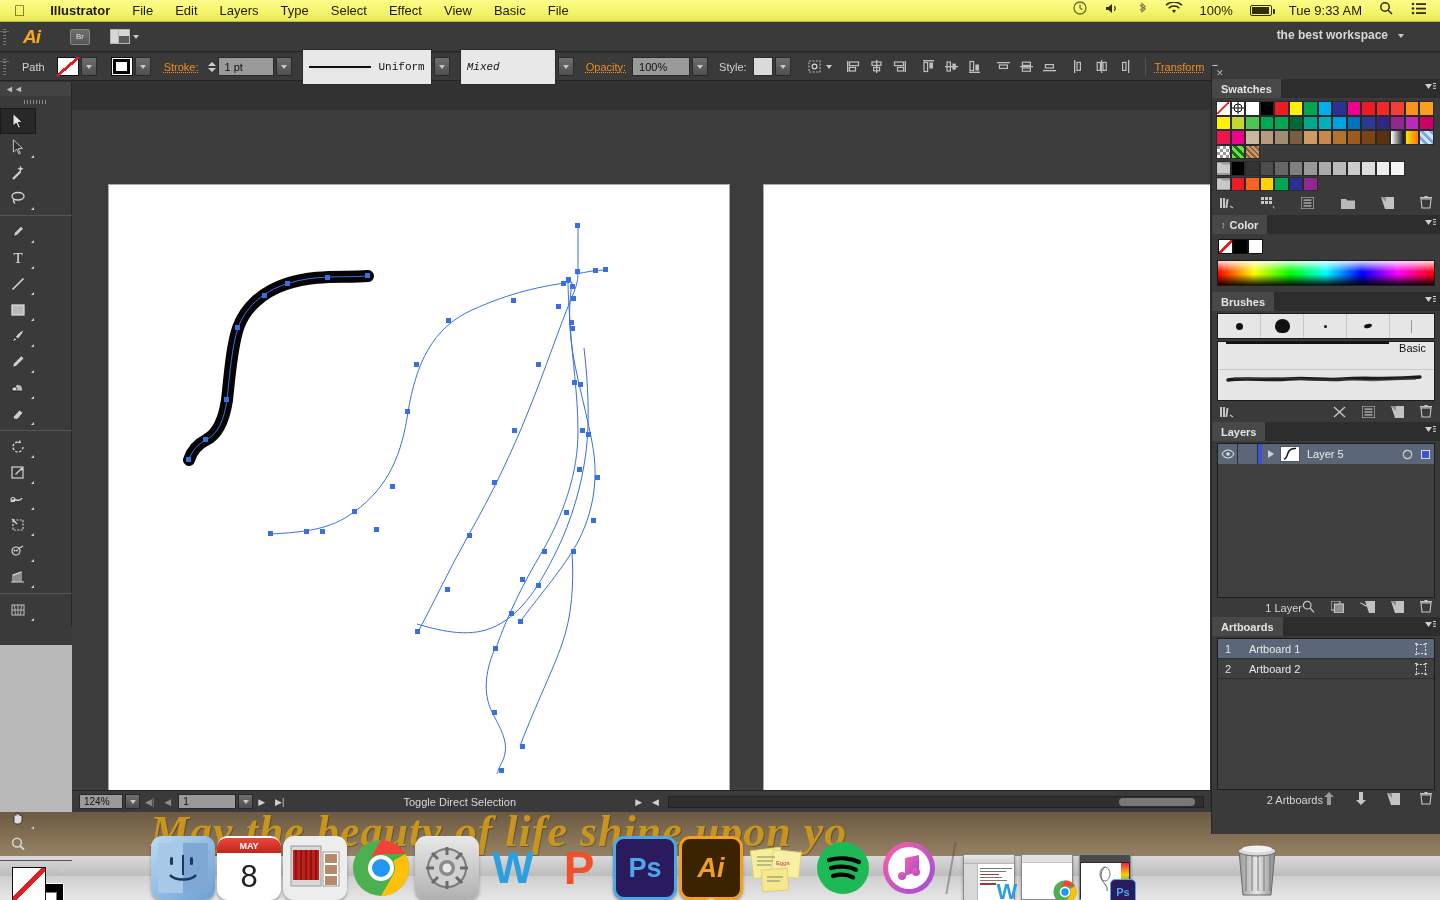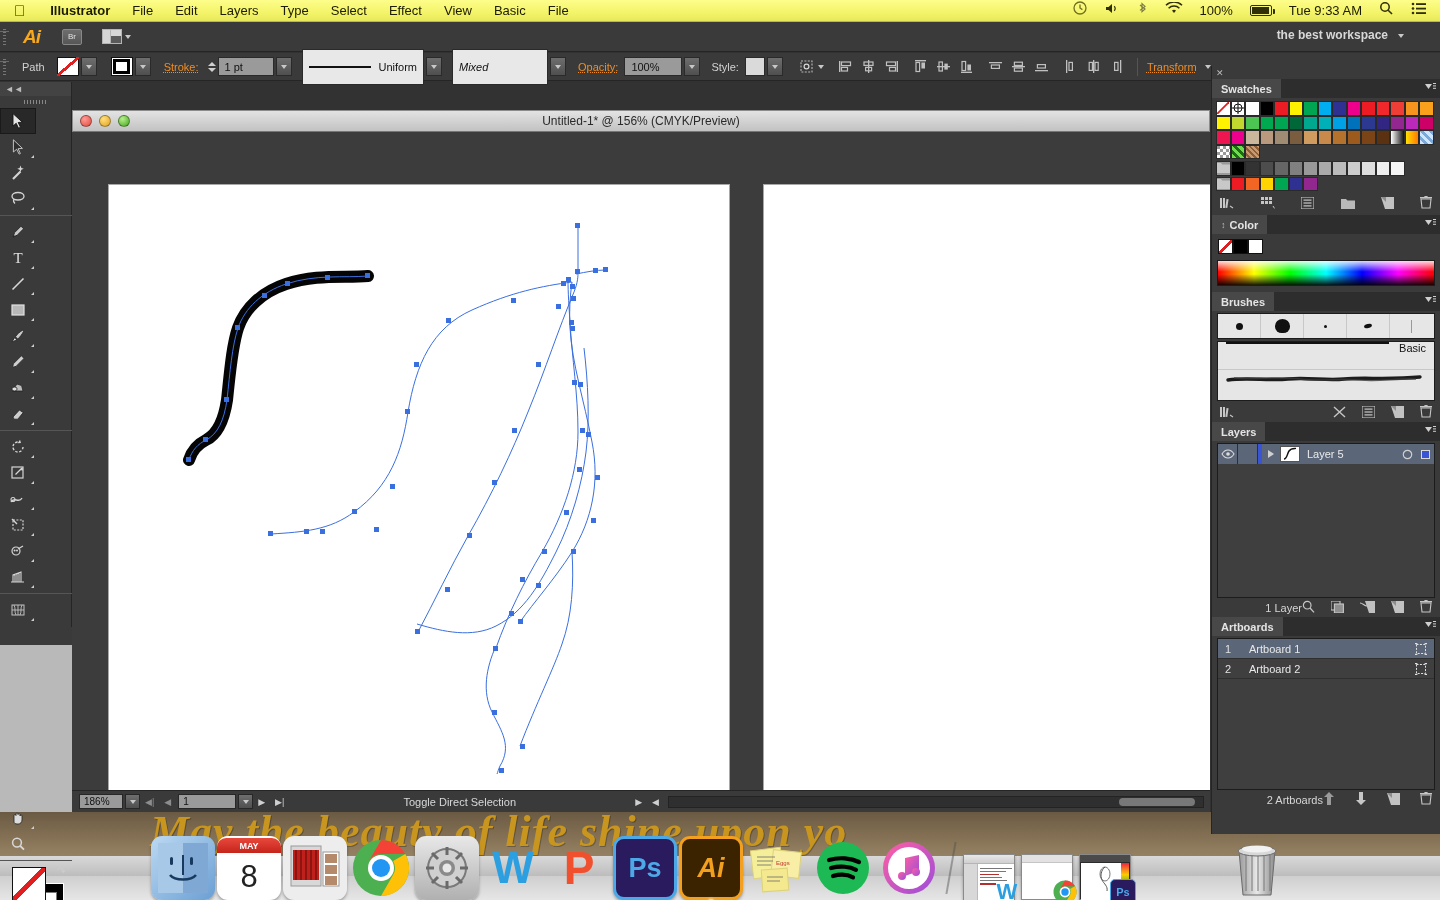--- a/index.html
+++ b/index.html
@@ -30,21 +30,21 @@
   .batt i{position:absolute;left:1px;top:1px;bottom:1px;width:17px;background:#2f2f08;display:block;}
 
   
   #appframe { position:absolute; left:0; top:22px; width:1440px; height:790px; background:#323232; z-index:10;}
   
   #appbar { position:absolute; left:0; top:0; width:1440px; height:30px; background:#3a3a3a; border-bottom:1px solid #252525; display:flex; align-items:center;}
   .grip { width:9px; height:30px; background:repeating-linear-gradient(#3a3a3a 0 1px,#6a6a6a 1px 2px); background-size:100% 3px; background-position:0 8px; background-repeat:no-repeat; background-clip:content-box;
           display:flex;align-items:center;justify-content:center;}
   .gripdots{width:3px;height:16px;background:repeating-linear-gradient(#777 0 1px, transparent 1px 3px);}
   .ai-logo { color:#f7a81b; font-weight:bold; font-size:19px; font-style:italic; margin-left:14px; letter-spacing:-1px;}
-  .br-btn { margin-left:22px; width:20px;height:16px;border:1px solid #888; border-radius:2px; background:linear-gradient(#6e6e6e,#565656); color:#e2e2e2; font-size:8px; text-align:center; line-height:14px;}
+  .br-btn { margin-left:30px; width:20px;height:16px;border:1px solid #888; border-radius:2px; background:linear-gradient(#6e6e6e,#565656); color:#e2e2e2; font-size:8px; text-align:center; line-height:14px;}
   .arr-btn { margin-left:20px; display:flex; align-items:center; gap:3px;}
   .arr-ico{width:20px;height:15px;border:1px solid #b5b5b5;background:#5a5a5a;display:flex;}
   .arr-ico i{display:block;}
   .arr-ico i:first-child{width:8px;background:#d6d6d6;border-right:1px solid #b5b5b5;}
   .arr-ico i:last-child{flex:1;background:linear-gradient(#d6d6d6 50%,#5a5a5a 50%);}
   .caret{width:0;height:0;border-left:3.5px solid transparent;border-right:3.5px solid transparent;border-top:4px solid #c8c8c8;}
   .ws-title { position:absolute; right:52px; top:6px; color:#d8d8d8; font-size:12px; font-weight:bold;}
   .ws-caret { position:absolute; right:36px; top:12px;}
 
   
@@ -58,21 +58,21 @@
      display:flex;align-items:center;justify-content:center;}
   .sw-stroke:after{content:"";width:11px;height:9px;border:3px solid #000;background:#fff;}
   .dd-btn { width:16px;height:19px;margin-left:2px;background:linear-gradient(#6e6e6e,#4f4f4f);border:1px solid #2a2a2a;
      display:flex;align-items:center;justify-content:center;}
   .numfield { height:19px; background:#9a9a9a; border:1px solid #2a2a2a; color:#121212; font-size:11px;
      display:flex; align-items:center; padding:0 6px; min-width:58px;}
   .spinner{ width:11px;height:19px;margin-left:8px;display:flex;flex-direction:column;justify-content:center;align-items:center;gap:2px;}
   .spinner i{width:0;height:0;border-left:4px solid transparent;border-right:4px solid transparent;}
   .spinner i.up{border-bottom:4px solid #d0d0d0;}
   .spinner i.dn{border-top:4px solid #d0d0d0;}
-  .wfield { height:19px;background:#e8e8e8;border:1px solid #2a2a2a;color:#111;font-size:11px;display:flex;align-items:center;padding:17px 6px;}
+  .wfield { height:19px;background:#e8e8e8;border:1px solid #2a2a2a;color:#111;font-size:11px;display:flex;align-items:center;padding:17px 6px;font-family:Liberation Mono, monospace;}
   .wfield .ln{display:inline-block;width:62px;height:2px;background:#111;margin-right:8px;}
   .align-ico{ width:15px;height:15px;margin:0 4px;opacity:.85; }
   .sep-v{width:1px;height:18px;background:#555;margin:0 9px;}
 
   
   #toolbar { position:absolute; left:0; top:60px; width:72px; height:545px; background:#3a3a3a; border-right:1px solid #252525;}
   .tb-head{height:14px;background:#434343;display:flex;align-items:center;padding-left:5px;color:#bbb;font-size:9px;}
   .tb-grip{height:12px;display:flex;align-items:center;justify-content:center;}
   .tb-grip i{width:24px;height:4px;background:repeating-linear-gradient(90deg,#888 0 1px,transparent 1px 3px);}
   .tgrid{display:flex;flex-wrap:wrap;}
@@ -581,26 +581,20 @@
       <div class="fs-fill"></div>
 
     </div>
 
   </div>
   <div id="leftstrip">
       <div class="dkr"></div>
     </div>
 
   <div id="docwin">
-    <div id="doctitle">
-      <span class="tl-btn tl-red"></span>
-      <span class="tl-btn tl-yel"></span>
-      <span class="tl-btn tl-grn"></span>
-      <span class="ttl">Untitled-1* @ 156% (CMYK/Preview)</span>
-    </div>
 
     <div id="canvasarea">
       <div class="artboard" id="ab1"></div>
       <div class="artboard" id="ab2"></div>
 
       <svg width="1138" height="658" style="position:absolute;left:0;top:0">
 
         <path d="M117 328 C120 318 126 312 134 308 C146 302 152 288 155 268
                  C158 240 160 214 166 196 C173 176 190 160 214 152 C244 142 272 146 296 144" fill="none" stroke="#050505" stroke-width="12" stroke-linecap="round" stroke-linejoin="round"></path>
         <path d="M117 328 C120 318 126 312 134 308 C146 302 152 288 155 268
@@ -673,21 +667,21 @@
           <rect x="448" y="612" width="5" height="5"></rect>
           <rect x="498" y="152" width="5" height="5"></rect>
             <rect x="499" y="164" width="5" height="5"></rect>
           <rect x="302" y="395" width="5" height="5"></rect>
             <rect x="248" y="397" width="5" height="5"></rect>
         </g>
       </svg>
     </div>
 
     <div id="docstatus">
-      <div class="zfield">186%</div>
+      <div class="zfield">124%</div>
       <div class="ddsm" style="margin-left:2px">
           <span class="caret"></span>
         </div>
       <span class="navbtn">◀|</span>
       <span class="navbtn">◀</span>
       <div class="zfield" style="min-width:58px;margin-left:2px">1</div>
       <div class="ddsm" style="margin-left:2px">
           <span class="caret"></span>
         </div>
       <span class="navbtn" style="color:#d0d0d0">▶</span>

